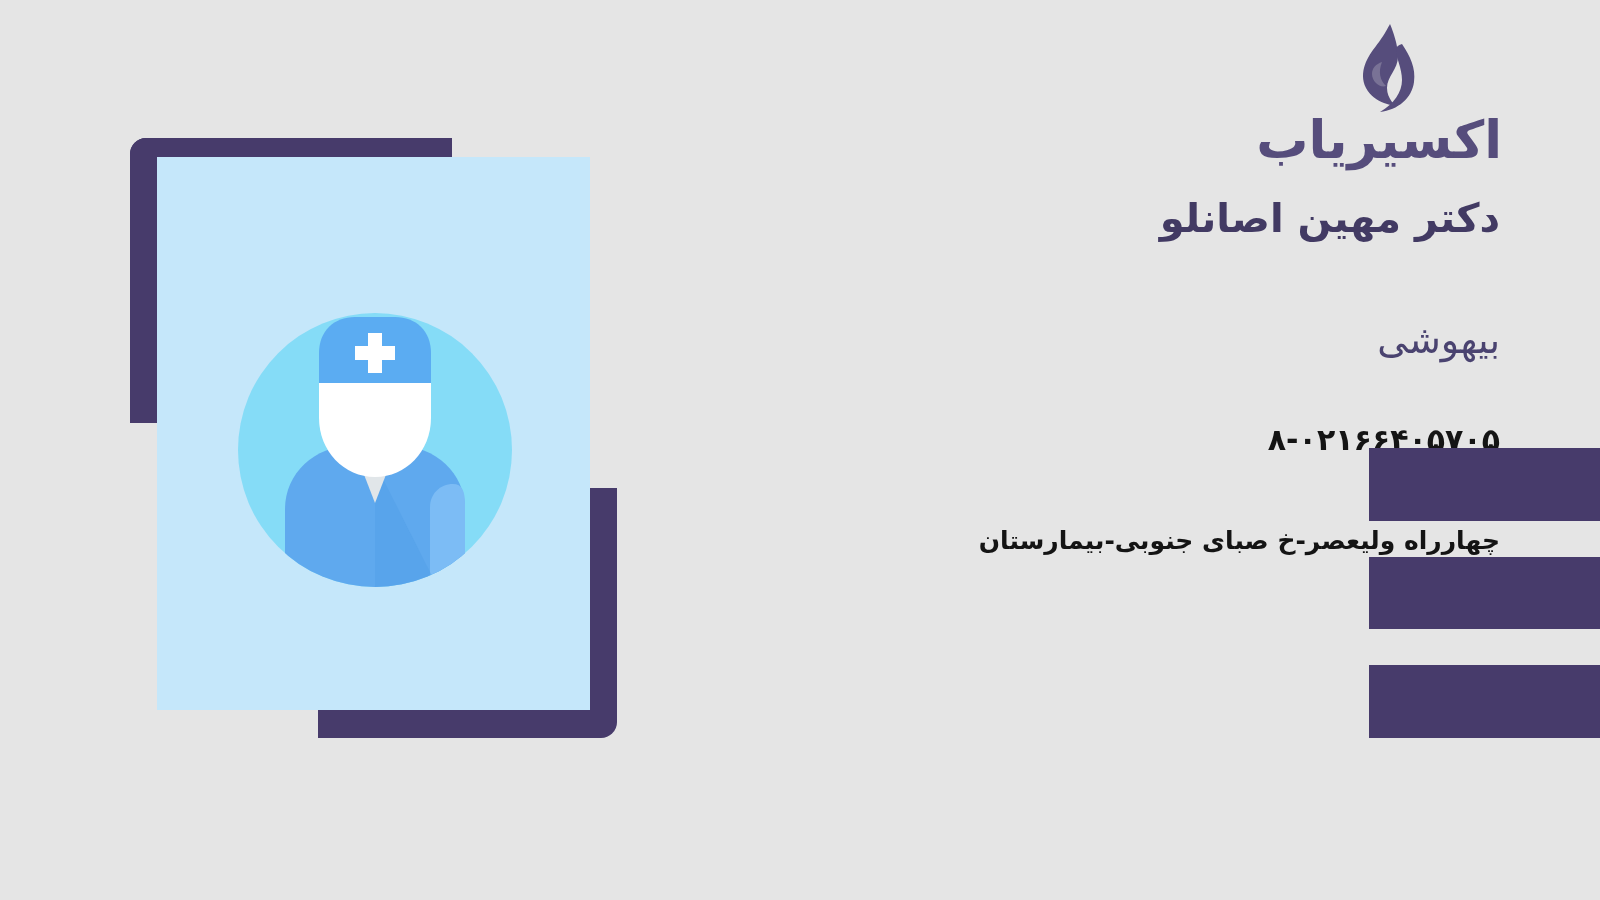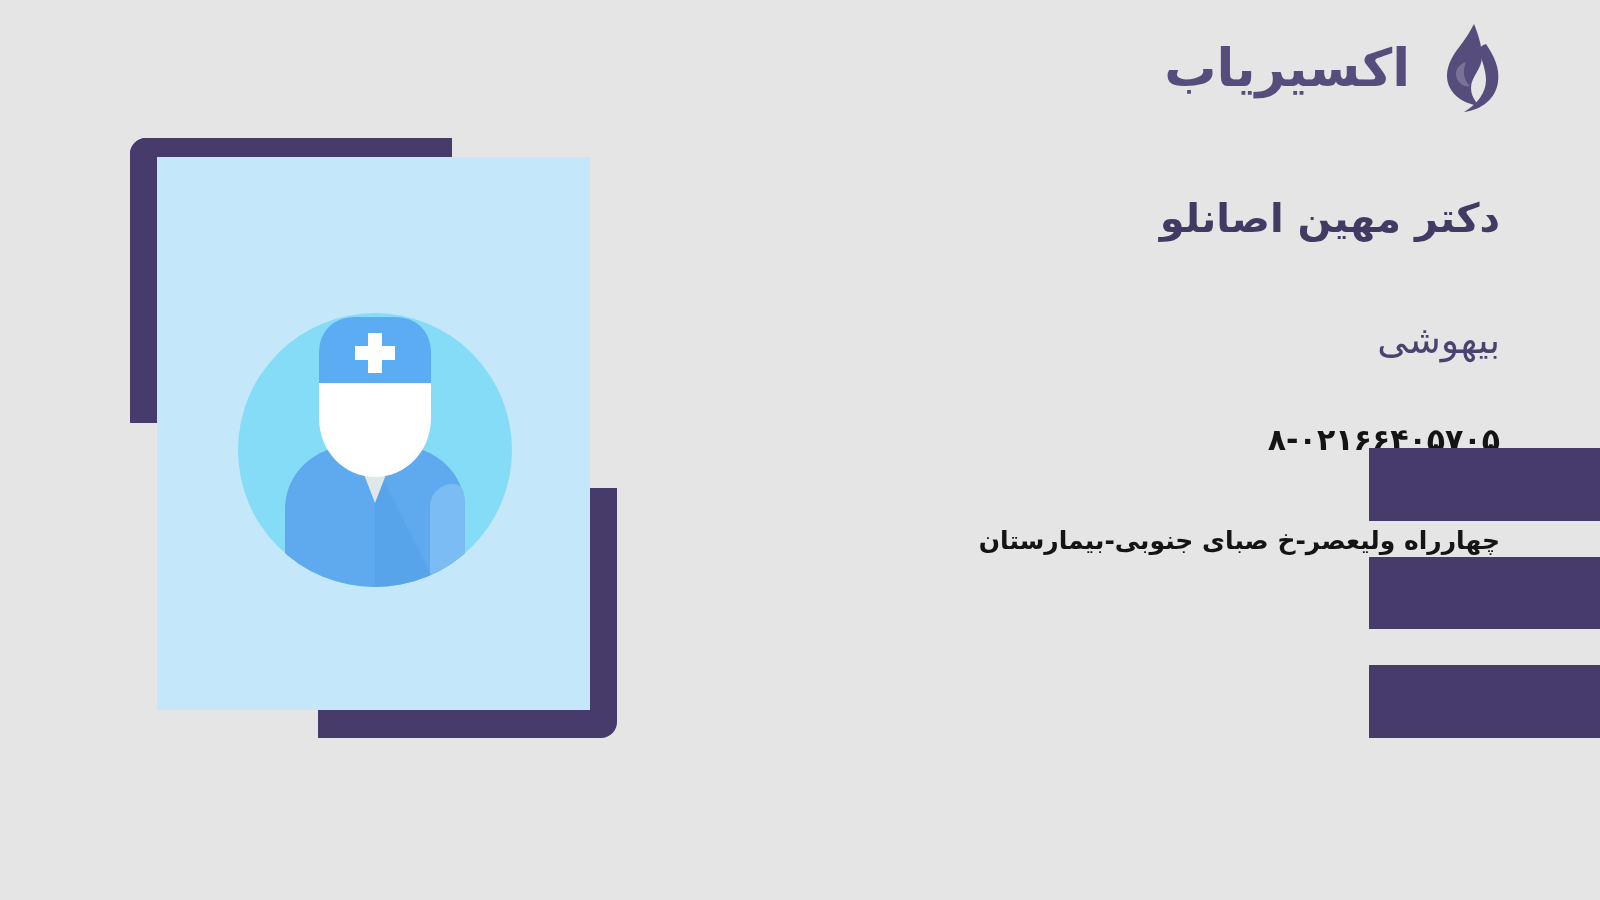--- a/index.html
+++ b/index.html
@@ -9,22 +9,23 @@
     background:#e5e5e5;
     font-family:"DejaVu Sans","Liberation Sans",sans-serif;
     overflow:hidden;
     position:relative;
   }
   #stage{position:absolute;inset:0;width:1600px;height:900px;}
 
   
   .logo-wrap{
     position:absolute;top:22px;right:98px;
-    display:flex;align-items:center;gap:14px;
+    display:flex;align-items:center;
     direction:rtl;
+    flex-direction:column;
   }
   .logo-flame{width:78px;height:92px;display:block;}
   .logo-text{
     font-size:52px;font-weight:700;color:#564d7c;
     letter-spacing:1px;line-height:1;
     white-space:nowrap;
     font-family:"DejaVu Sans","Liberation Sans",sans-serif;
   }
 
   

